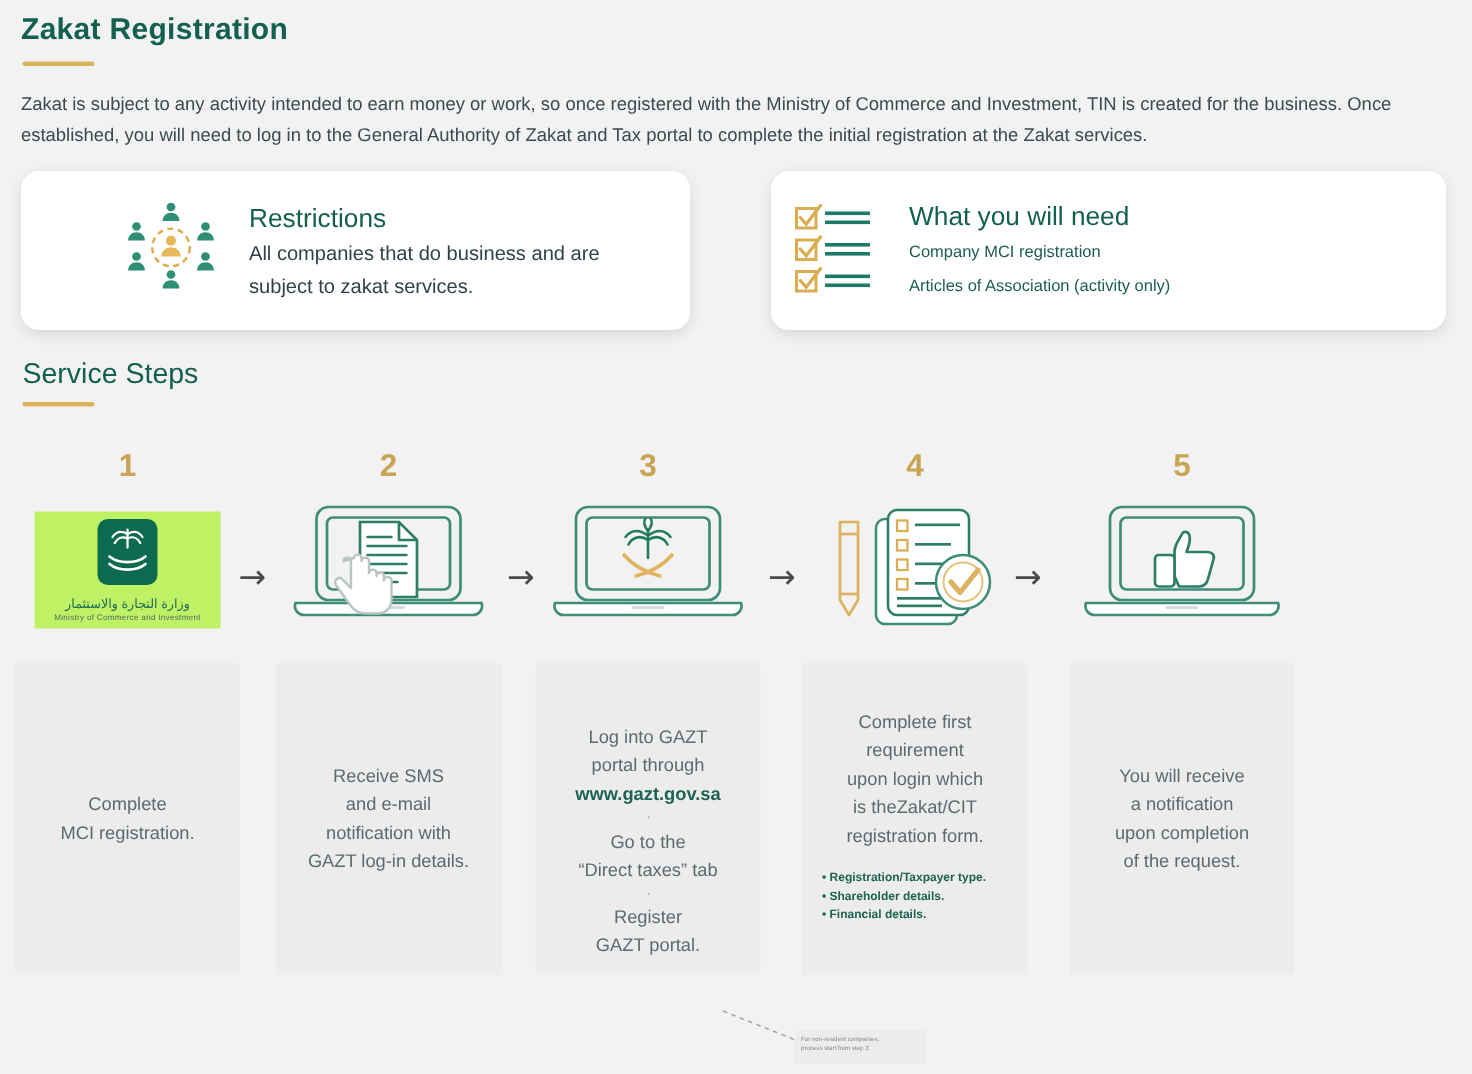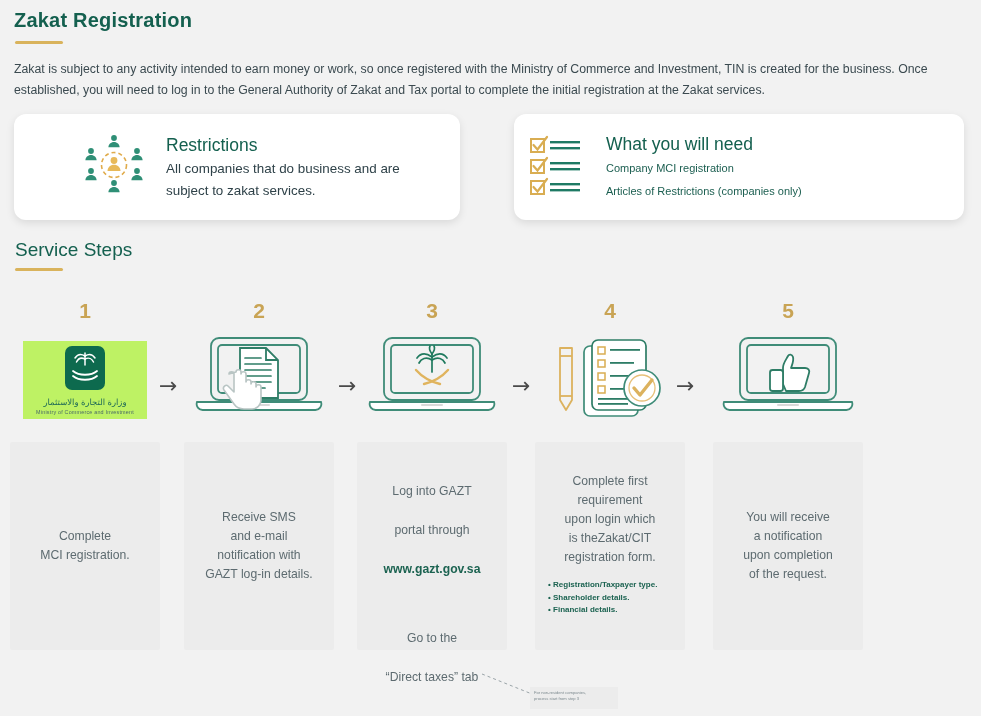--- a/index.html
+++ b/index.html
@@ -74,21 +74,21 @@
     height: 108px; display: flex; align-items: center; justify-content: center;
   }
   .step-panel {
     margin-top: 8px; width: 150px; height: 208px;
     background: #ececec; border-radius: 2px;
     padding: 10px 9px; display: flex; flex-direction: column;
     align-items: center; justify-content: center;
     font-size: 12.2px; color: #5d6b70; line-height: 19px;
   }
   .panel-mid { justify-content: flex-start; padding-top: 30px; }
-  .panel-top { justify-content: flex-start; padding-top: 40px; gap: 20px; }
+  .panel-top { justify-content: flex-start; padding-top: 40px; }
   .link-bold { color: #1c6351; font-weight: bold; }
   .dotted-sep {
     width: 1px; height: 26px;
     background-image: linear-gradient(#b9c2c4 50%, rgba(0,0,0,0) 0%);
     background-size: 1px 4px; background-repeat: repeat-y;
     margin: 5px 0;
   }
   .bullets { align-self: stretch; margin-top: 12px; padding-left: 4px; }
   .bullets div {
     font-size: 8px; color: #1c6351; font-weight: bold;
@@ -205,21 +205,21 @@
             <path d="M5.5 56 L9.5 60.5 L19 48" fill="none" stroke="#d9ad52" stroke-width="2.2" stroke-linecap="round"></path>
             <rect x="22" y="52" width="30" height="2.4" fill="#1e7a64"></rect>
             <rect x="22" y="58" width="30" height="2.4" fill="#1e7a64"></rect>
           </g>
         </svg>
       </div>
       <div class="card-text">
         <div class="card-heading">What you will need</div>
         <ul class="need-list">
           <li>Company MCI registration</li>
-          <li>Articles of Restrictions (companies only)</li>
+          <li>Articles of Association (activity only)</li>
         </ul>
       </div>
     </div>
   </div>
 
   <div class="steps-title">Service Steps</div>
   <div class="steps-rule"></div>
 
   <div class="steps">
 

